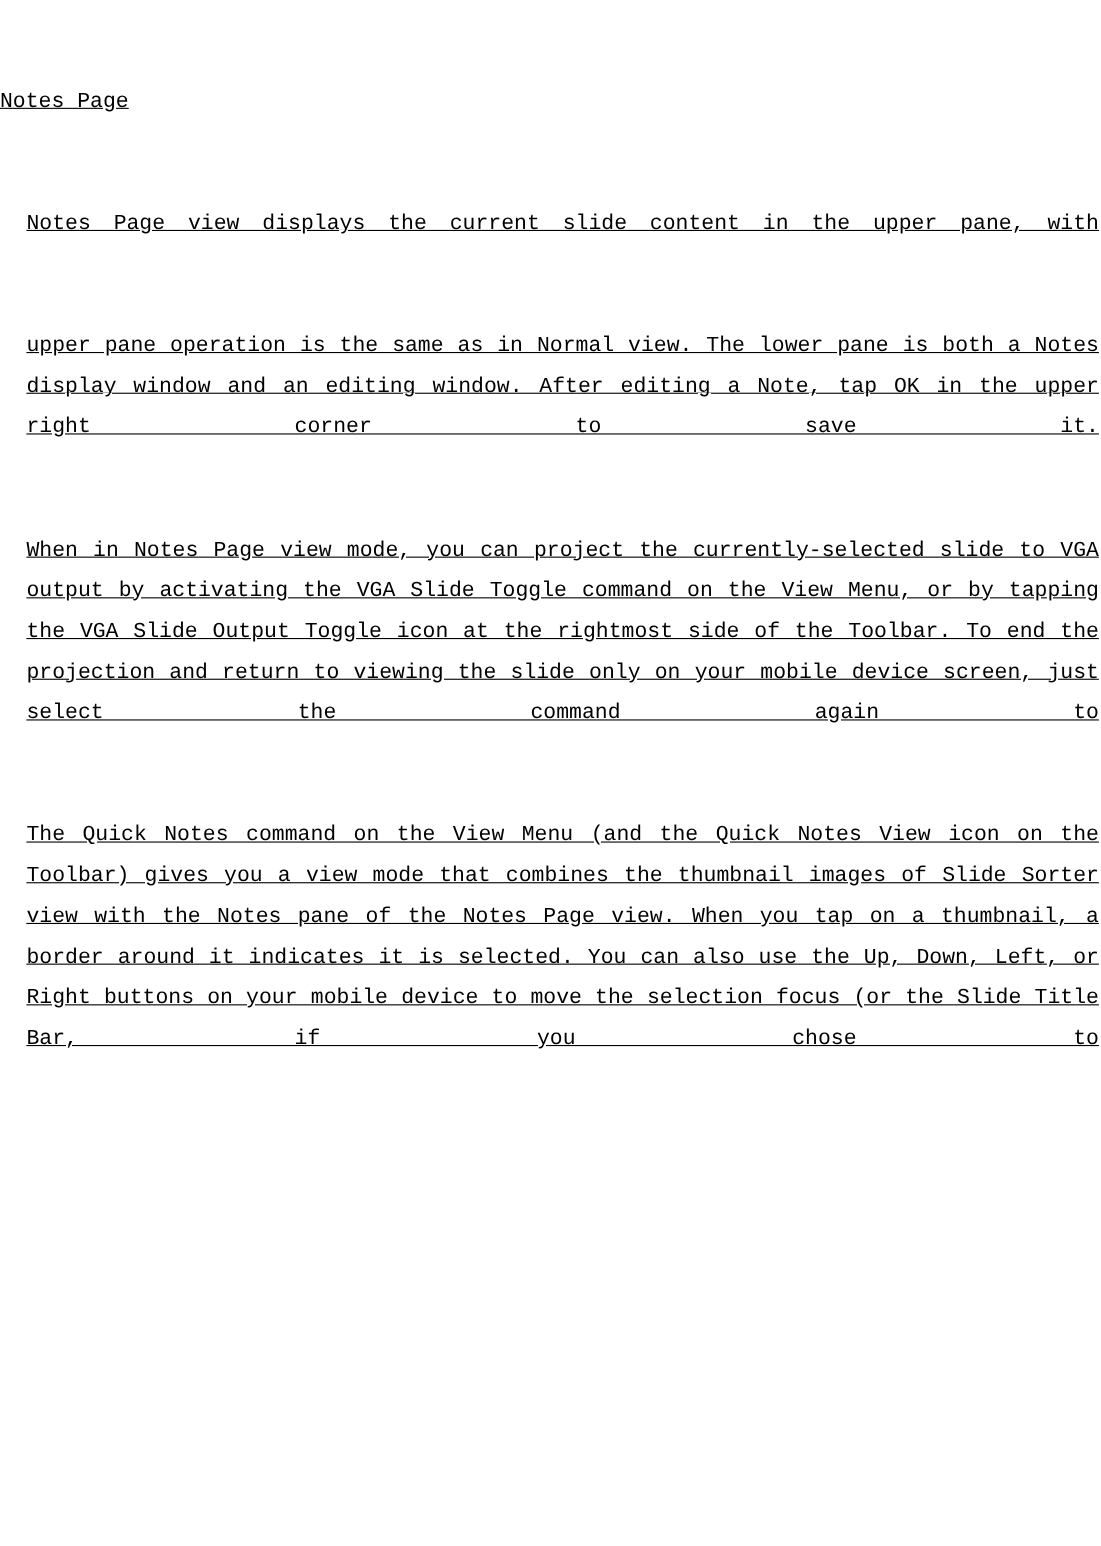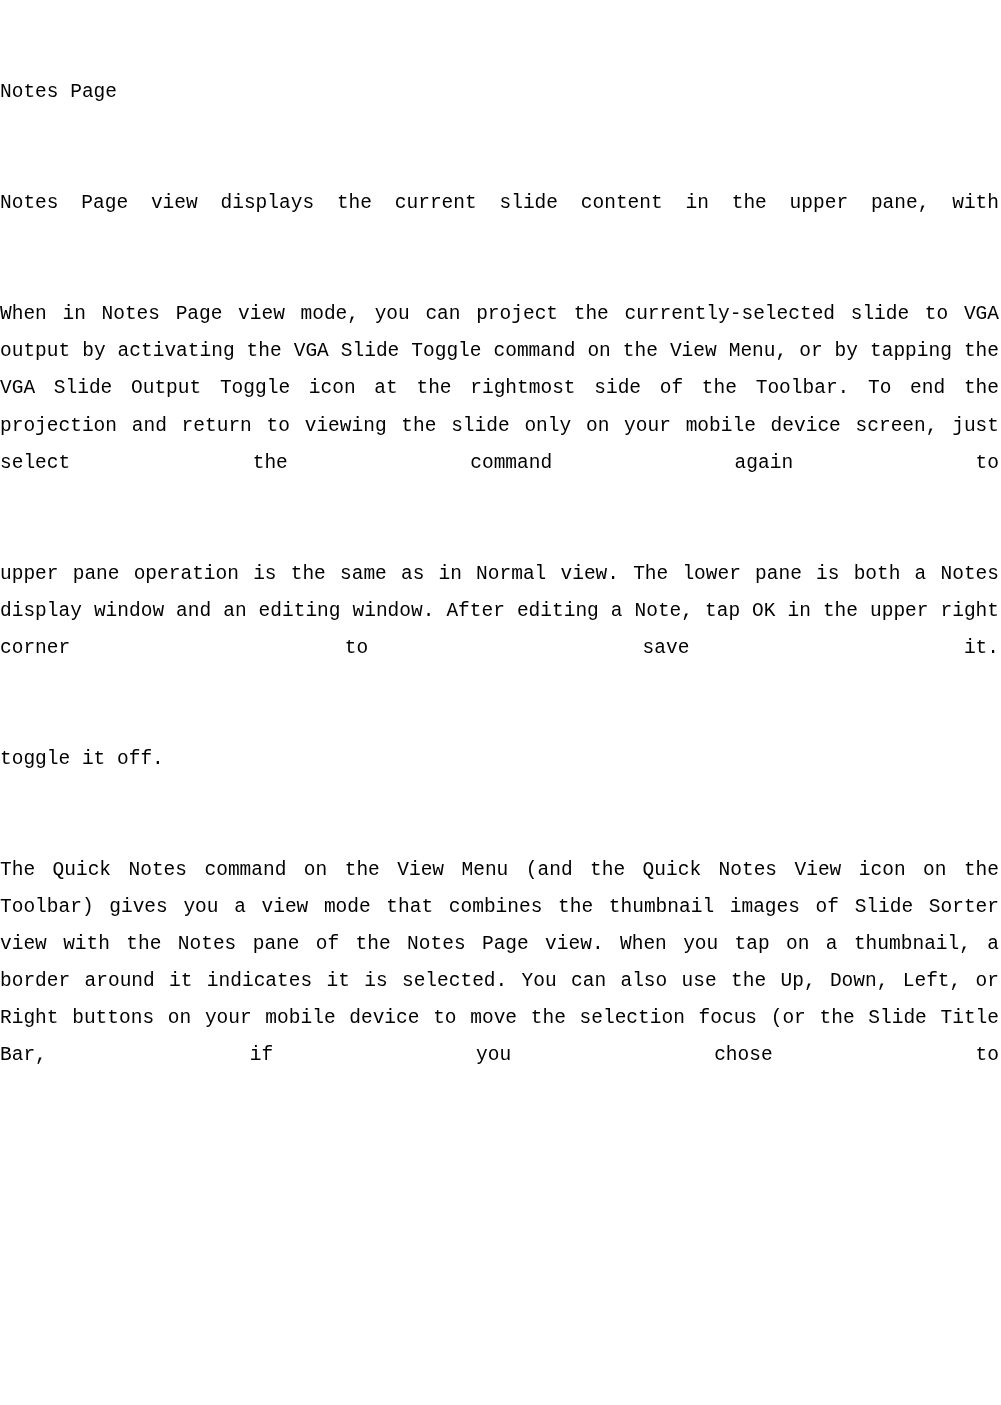--- a/index.html
+++ b/index.html
@@ -12,37 +12,38 @@
       color: #000000;
       width: 1001px;
     }
     .content {
       padding: 0;
       white-space: pre-wrap;
     }
     .line {
       display: block;
       white-space: pre;
+      text-decoration: underline;
     }
     .line.justify {
       text-align: justify;
       text-align-last: justify;
       white-space: normal;
       padding-right: 2px;
+      padding-left: 24px;
     }
   </style>
 </head>
 <body>
 
 <div class="content">
   <span class="line">Notes Page</span>
   <span class="line justify">Notes Page view displays the current slide content in the upper pane, with</span>
+  <span class="line justify">upper pane operation is the same as in Normal view. The lower pane is both a Notes display window and an editing window. After editing a Note, tap OK in the upper right corner to save it.</span>
   <span class="line justify">When in Notes Page view mode, you can project the currently-selected slide to VGA output by activating the VGA Slide Toggle command on the View Menu, or by tapping the VGA Slide Output Toggle icon at the rightmost side of the Toolbar. To end the projection and return to viewing the slide only on your mobile device screen, just select the command again to</span>
-  <span class="line justify">upper pane operation is the same as in Normal view. The lower pane is both a Notes display window and an editing window. After editing a Note, tap OK in the upper right corner to save it.</span>
-  <span class="line">toggle it off.</span>
   <span class="line justify">The Quick Notes command on the View Menu (and the Quick Notes View icon on the Toolbar) gives you a view mode that combines the thumbnail images of Slide Sorter view with the Notes pane of the Notes Page view. When you tap on a thumbnail, a border around it indicates it is selected. You can also use the Up, Down, Left, or Right buttons on your mobile device to move the selection focus (or the Slide Title Bar, if you chose to</span>
   
   
   
   
   
   
 </div>
 
 </body></html>

